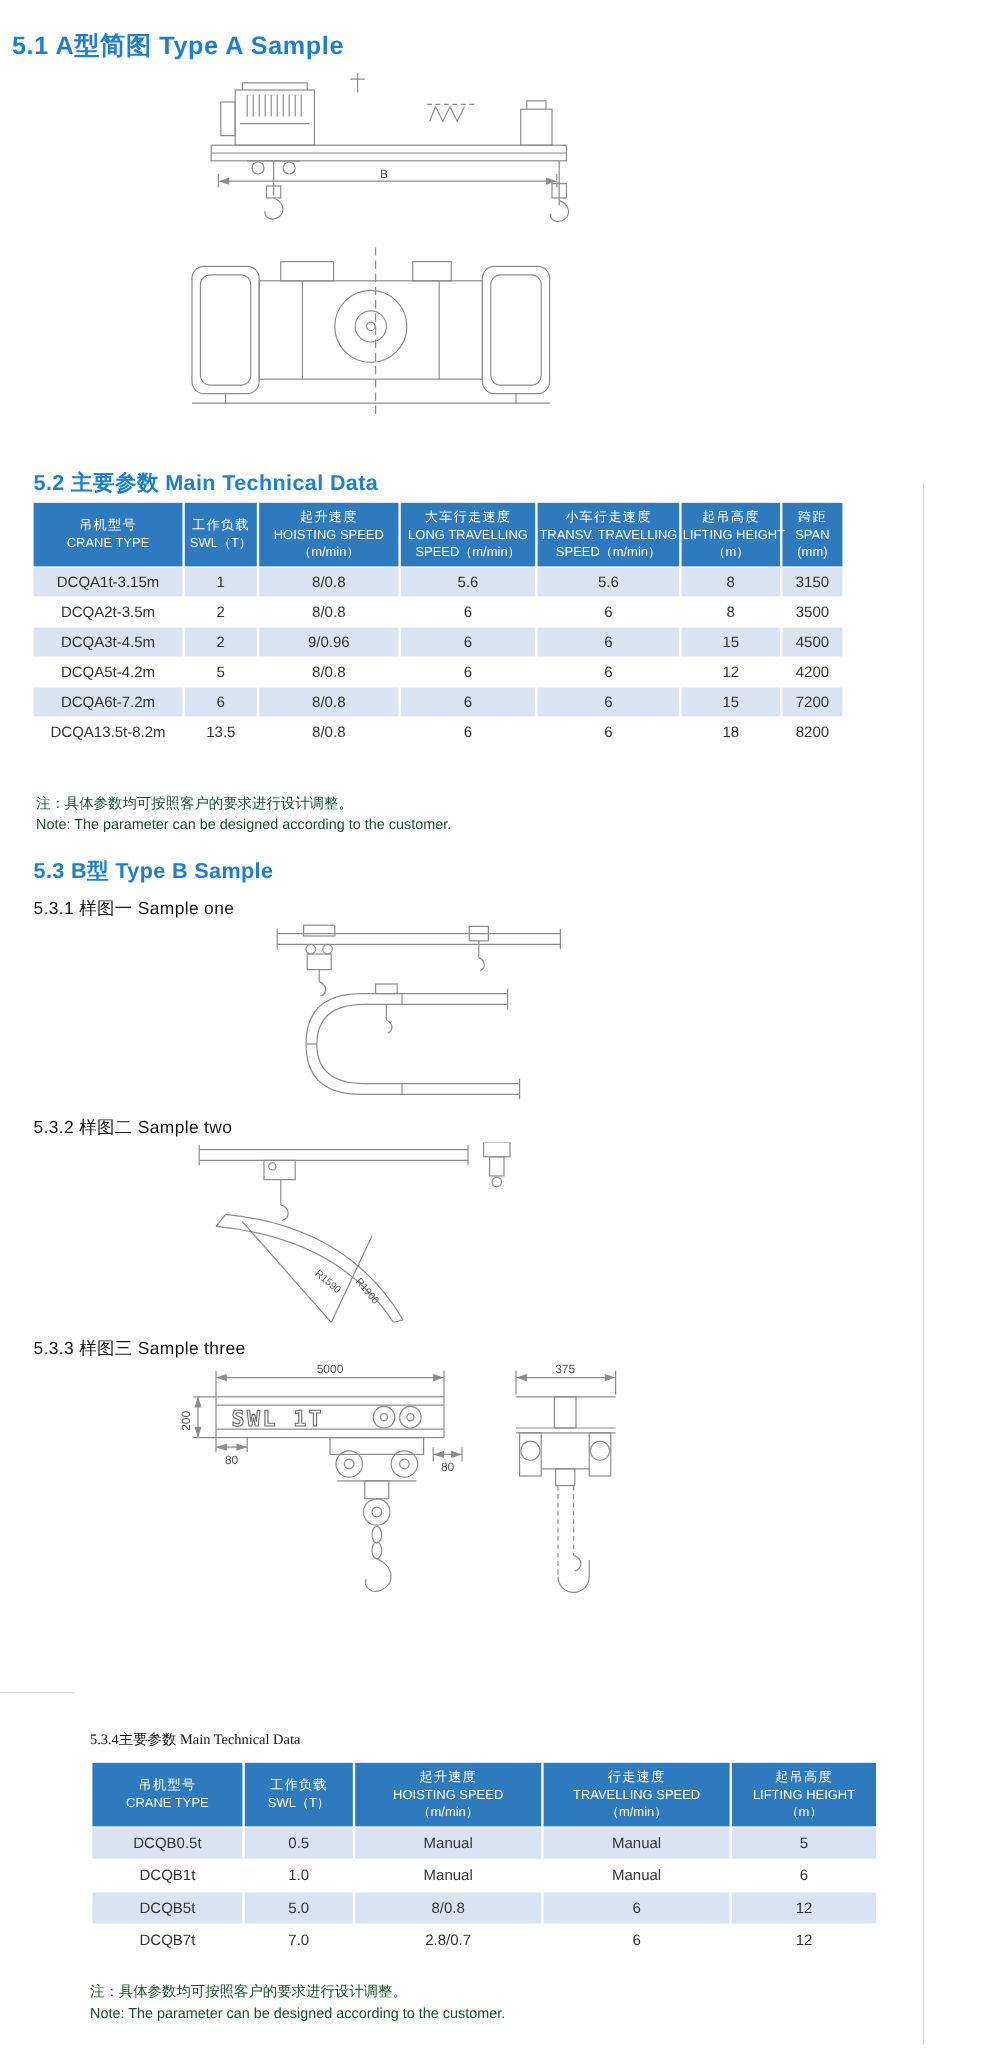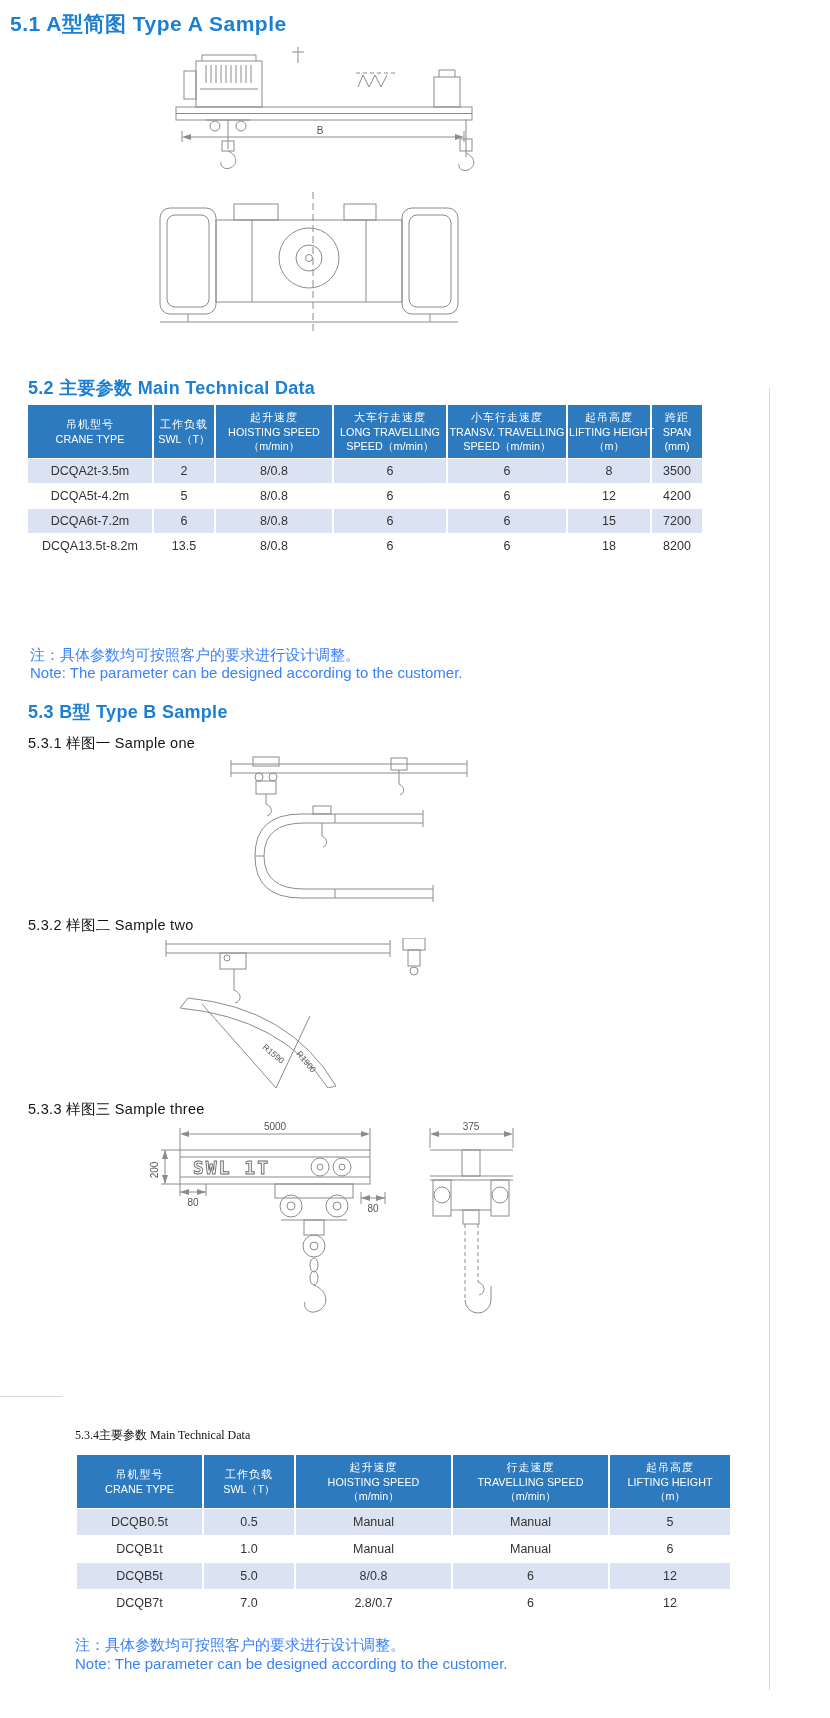--- a/index.html
+++ b/index.html
@@ -1,24 +1,24 @@
 <!DOCTYPE html>
 <html style="--heading: #1b7fd3; --table-header-bg: #2d7abf; --row-alt: #dbe3f3; --line: #8c8c8c;"><head>
 <meta charset="utf-8">
 <style>
   * { margin:0; padding:0; box-sizing:border-box; }
   html,body { background:#fff; }
   body { font-family:"Liberation Sans", sans-serif; color:#222; }
-  #page { position:relative; width:830px; height:1692px; background:#fff; overflow:hidden; }
+  #page { position:relative; width:830px; height:1692px; background:#fff; overflow:hidden;margin-top:14px; }
   .abs { position:absolute; }
   .sec-title-lg { font-size:21px; font-weight:700; color:var(--heading); letter-spacing:0.5px; }
   .sec-title { font-size:18px; font-weight:700; color:var(--heading); letter-spacing:0.3px; }
   .sub-title { font-size:14.5px; font-weight:400; color:#141414; letter-spacing:0.3px; }
   .serif-title { font-family:"Liberation Serif", serif; font-size:12px; font-weight:400; color:#111; }
-  .note { font-size:15px; color:#3b82f6; line-height:18px;text-align:right; }
+  .note { font-size:12px; color:#14532d; line-height:18px;text-align:right; }
 
   table.spec { border-collapse:separate; border-spacing:2px 1px; table-layout:fixed; }
   table.spec th { background:var(--table-header-bg); color:#fff; font-weight:400;
                   vertical-align:middle; padding:5px 1px; }
   table.spec th div { font-size:10.8px; line-height:1.3; text-align:center; white-space:nowrap; }
   table.spec th div:first-child { font-size:11px; margin-bottom:1px; letter-spacing:1px; }
   table.spec td { text-align:center; font-size:12.5px; color:#333; height:24px; vertical-align:middle; }
   table.spec tr:nth-child(odd) td { background:var(--row-alt); }
   table.spec tr:nth-child(even) td { background:#ffffff; }
   #table-b td { height:26px; }
@@ -140,27 +140,45 @@
           </th>
           <th>
             <div>跨距</div>
             <div>SPAN</div>
             <div>(mm)</div>
           </th>
         </tr>
     </thead>
     <tbody>
         <tr>
+          <td>DCQA1t-3.15m</td>
+          <td>1</td>
+          <td>8/0.8</td>
+          <td>5.6</td>
+          <td>5.6</td>
+          <td>8</td>
+          <td>3150</td>
+        </tr>
+        <tr>
           <td>DCQA2t-3.5m</td>
           <td>2</td>
           <td>8/0.8</td>
           <td>6</td>
           <td>6</td>
           <td>8</td>
           <td>3500</td>
+        </tr>
+        <tr>
+          <td>DCQA3t-4.5m</td>
+          <td>2</td>
+          <td>9/0.96</td>
+          <td>6</td>
+          <td>6</td>
+          <td>15</td>
+          <td>4500</td>
         </tr>
         <tr>
           <td>DCQA5t-4.2m</td>
           <td>5</td>
           <td>8/0.8</td>
           <td>6</td>
           <td>6</td>
           <td>12</td>
           <td>4200</td>
         </tr>

